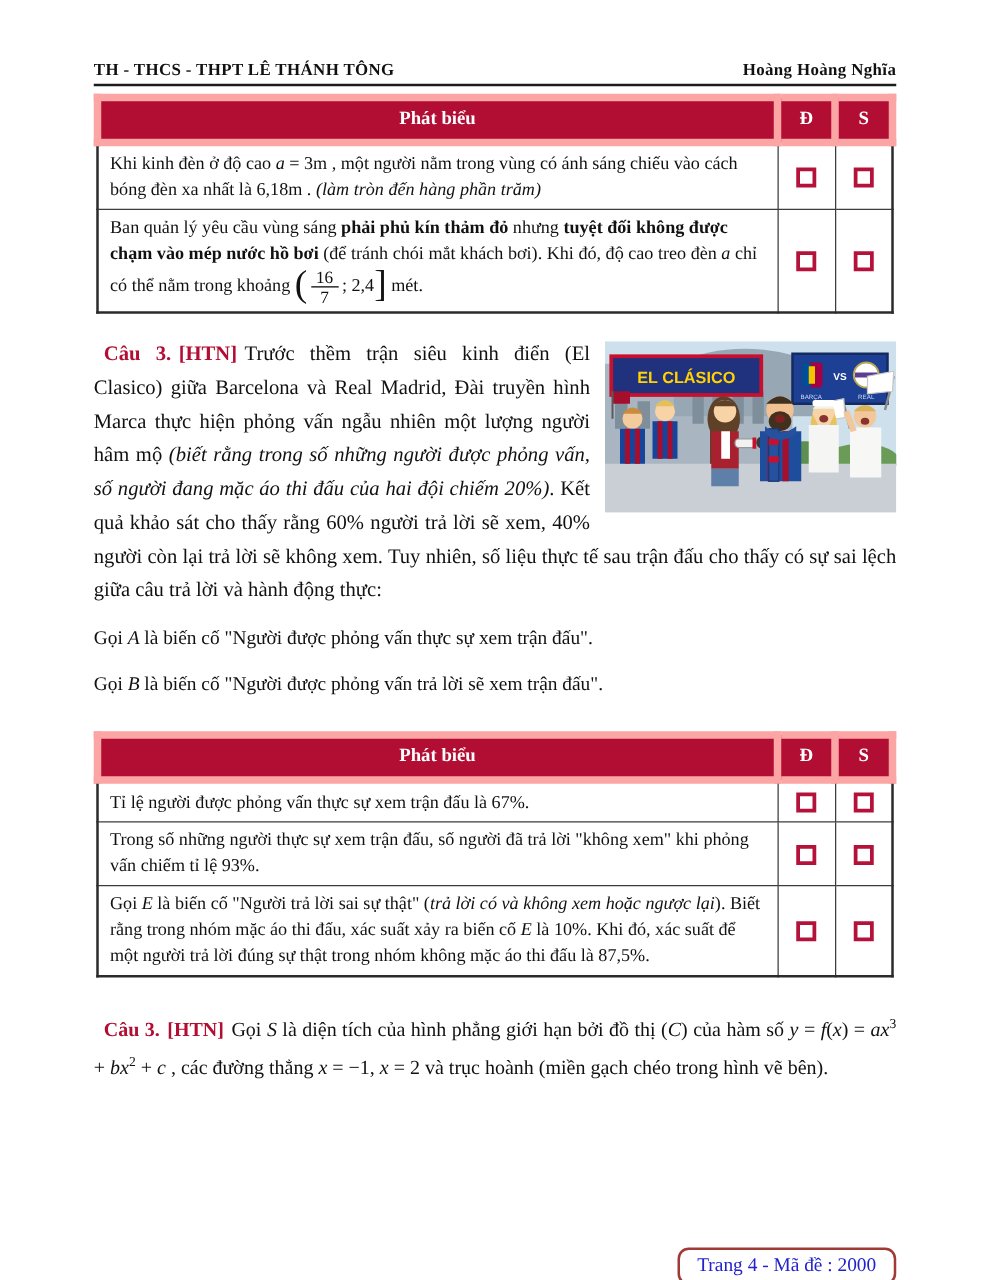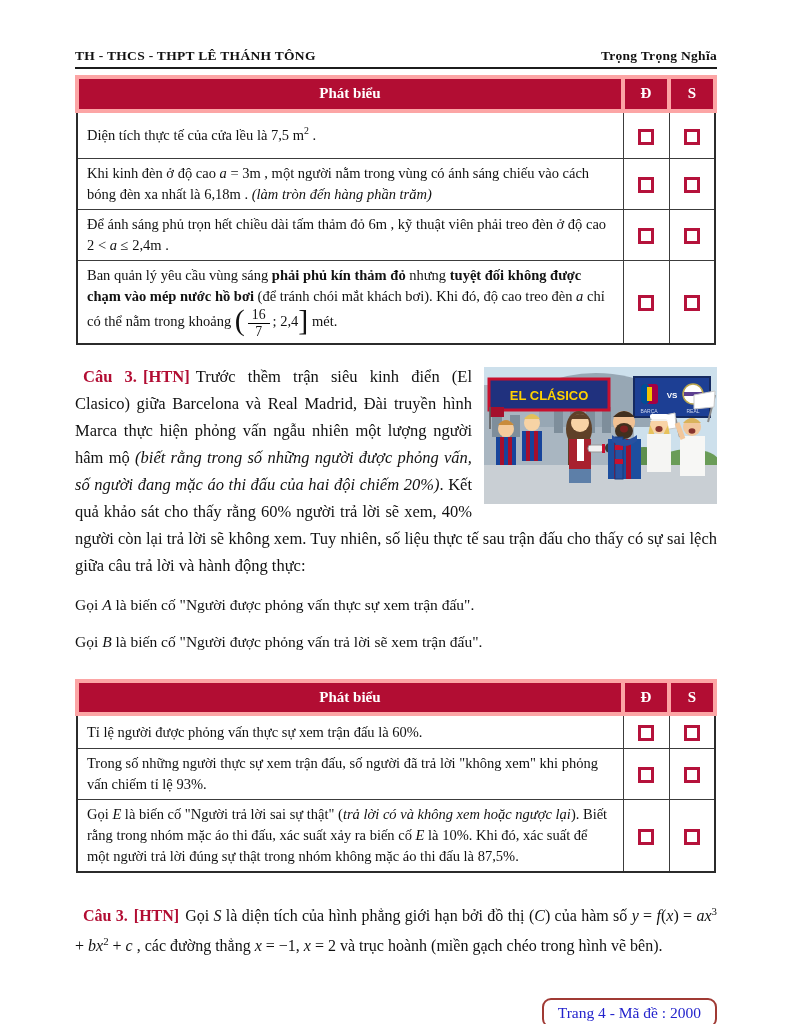--- a/index.html
+++ b/index.html
@@ -33,21 +33,21 @@
   
   table.st{
     width:100%;
     border-collapse:collapse;
     margin-top:6px;
     font-size:14.5px;line-height:1.45;
   }
   table.st th{
     background:var(--accent);
     color:#fff;font-weight:bold;font-size:15px;
-    border:4px solid #fca5a5;
+    border:6px solid #fca5a5;
     padding:4px 3px;height:26px;
   }
   table.st td{border:1px solid var(--table-border);vertical-align:middle;}
   table.st .cell-statement{padding:4px 9px;text-align:left;}
   table.st .cell-check{width:46px;text-align:center;}
   table.st{border:2px solid #2b2b2b;}
   .t1 tbody tr:nth-child(1){height:48px;}
   .t1 tbody tr:nth-child(2){height:44px;}
   .t1 tbody tr:nth-child(3){height:44px;}
   .t1 tbody tr:nth-child(4){height:82px;}
@@ -94,44 +94,34 @@
   .clear{clear:both;}
 </style>
 </head>
 <body>
 
 <div class="page">
   <div class="content">
 
     <div class="doc-header">
       <span>TH - THCS - THPT LÊ THÁNH TÔNG</span>
-      <span>Trọng Trọng Nghĩa</span>
+      <span>Hoàng Hoàng Nghĩa</span>
     </div>
 
     <table class="st t1">
       <thead>
         <tr>
           <th class="cell-statement" style="text-align:center;">Phát biểu</th>
           <th class="cell-check">Đ</th>
           <th class="cell-check">S</th>
         </tr>
       </thead>
       <tbody>
           <tr>
-            <td class="cell-statement"><span>Diện tích thực tế của cửa lều là 7,5 m</span><span class="seg-sup">2</span><span> .</span></td>
-            <td class="cell-check"><div class="cbx"></div></td>
-            <td class="cell-check"><div class="cbx"></div></td>
-          </tr>
-          <tr>
             <td class="cell-statement"><span>Khi kinh đèn ở độ cao </span><span class="seg-i">a</span><span> = 3m , một người nằm trong vùng có ánh sáng chiếu vào cách bóng đèn xa nhất là 6,18m . </span><span class="seg-i">(làm tròn đến hàng phần trăm)</span></td>
-            <td class="cell-check"><div class="cbx"></div></td>
-            <td class="cell-check"><div class="cbx"></div></td>
-          </tr>
-          <tr>
-            <td class="cell-statement"><span>Để ánh sáng phủ trọn hết chiều dài tấm thảm đỏ 6m , kỹ thuật viên phải treo đèn ở độ cao 2 &lt; </span><span class="seg-i">a</span><span> ≤ 2,4m .</span></td>
             <td class="cell-check"><div class="cbx"></div></td>
             <td class="cell-check"><div class="cbx"></div></td>
           </tr>
           <tr>
             <td class="cell-statement"><span>Ban quản lý yêu cầu vùng sáng </span><span class="seg-b">phải phủ kín thảm đỏ</span><span> nhưng </span><span class="seg-b">tuyệt đối không được chạm vào mép nước hồ bơi</span><span> (để tránh chói mắt khách bơi). Khi đó, độ cao treo đèn </span><span class="seg-i">a</span><span> chỉ có thể nằm trong khoảng </span><span class="seg-big">(</span><span class="frac"><span class="num">16</span><span class="den">7</span></span><span>; 2,4</span><span class="seg-big">]</span><span> mét.</span></td>
             <td class="cell-check"><div class="cbx"></div></td>
             <td class="cell-check"><div class="cbx"></div></td>
           </tr>
         </tbody>
     </table>
@@ -248,21 +238,21 @@
     <table class="st t2" style="margin-top:26px;">
       <thead>
         <tr>
           <th class="cell-statement" style="text-align:center;">Phát biểu</th>
           <th class="cell-check">Đ</th>
           <th class="cell-check">S</th>
         </tr>
       </thead>
       <tbody>
           <tr>
-            <td class="cell-statement"><span>Tỉ lệ người được phỏng vấn thực sự xem trận đấu là 60%.</span></td>
+            <td class="cell-statement"><span>Tỉ lệ người được phỏng vấn thực sự xem trận đấu là 67%.</span></td>
             <td class="cell-check"><div class="cbx"></div></td>
             <td class="cell-check"><div class="cbx"></div></td>
           </tr>
           <tr>
             <td class="cell-statement"><span>Trong số những người thực sự xem trận đấu, số người đã trả lời "không xem" khi phỏng vấn chiếm tỉ lệ 93%.</span></td>
             <td class="cell-check"><div class="cbx"></div></td>
             <td class="cell-check"><div class="cbx"></div></td>
           </tr>
           <tr>
             <td class="cell-statement"><span>Gọi </span><span class="seg-i">E</span><span> là biến cố "Người trả lời sai sự thật" (</span><span class="seg-i">trả lời có và không xem hoặc ngược lại</span><span>). Biết rằng trong nhóm mặc áo thi đấu, xác suất xảy ra biến cố </span><span class="seg-i">E</span><span> là 10%. Khi đó, xác suất để một người trả lời đúng sự thật trong nhóm không mặc áo thi đấu là 87,5%.</span></td>

